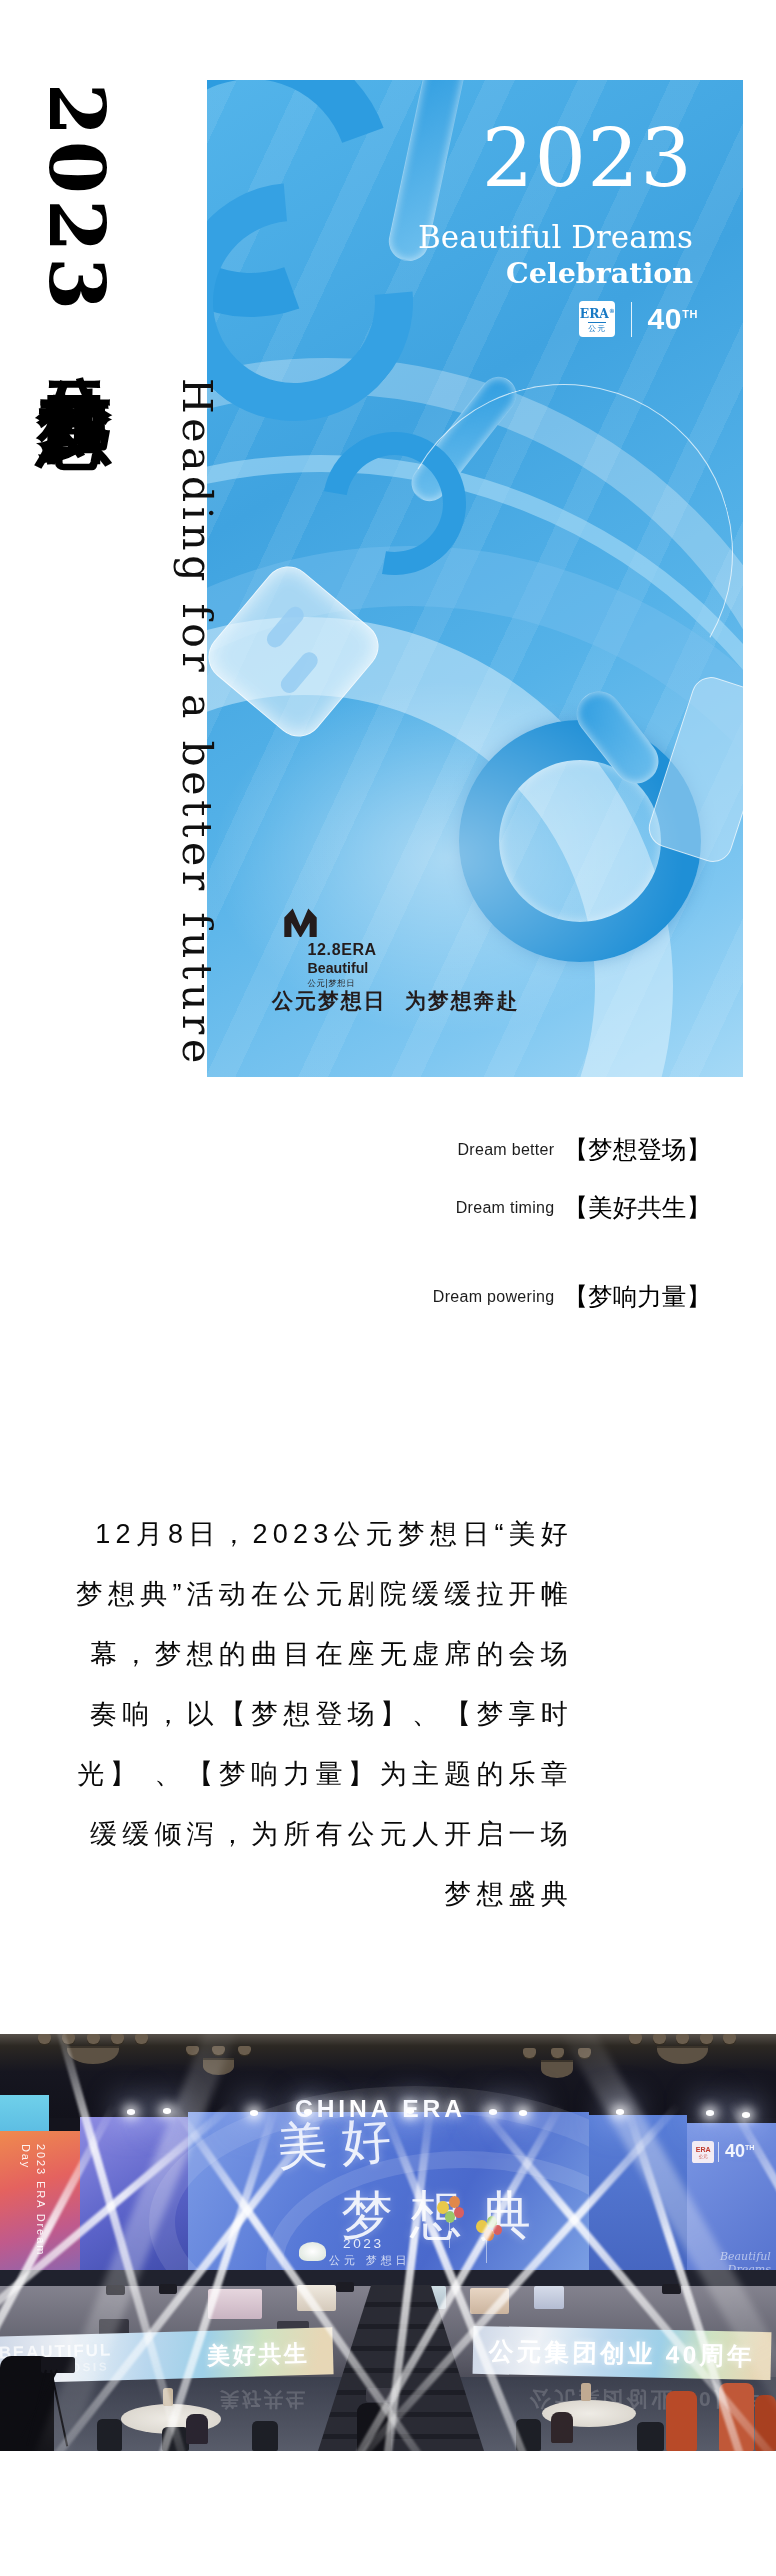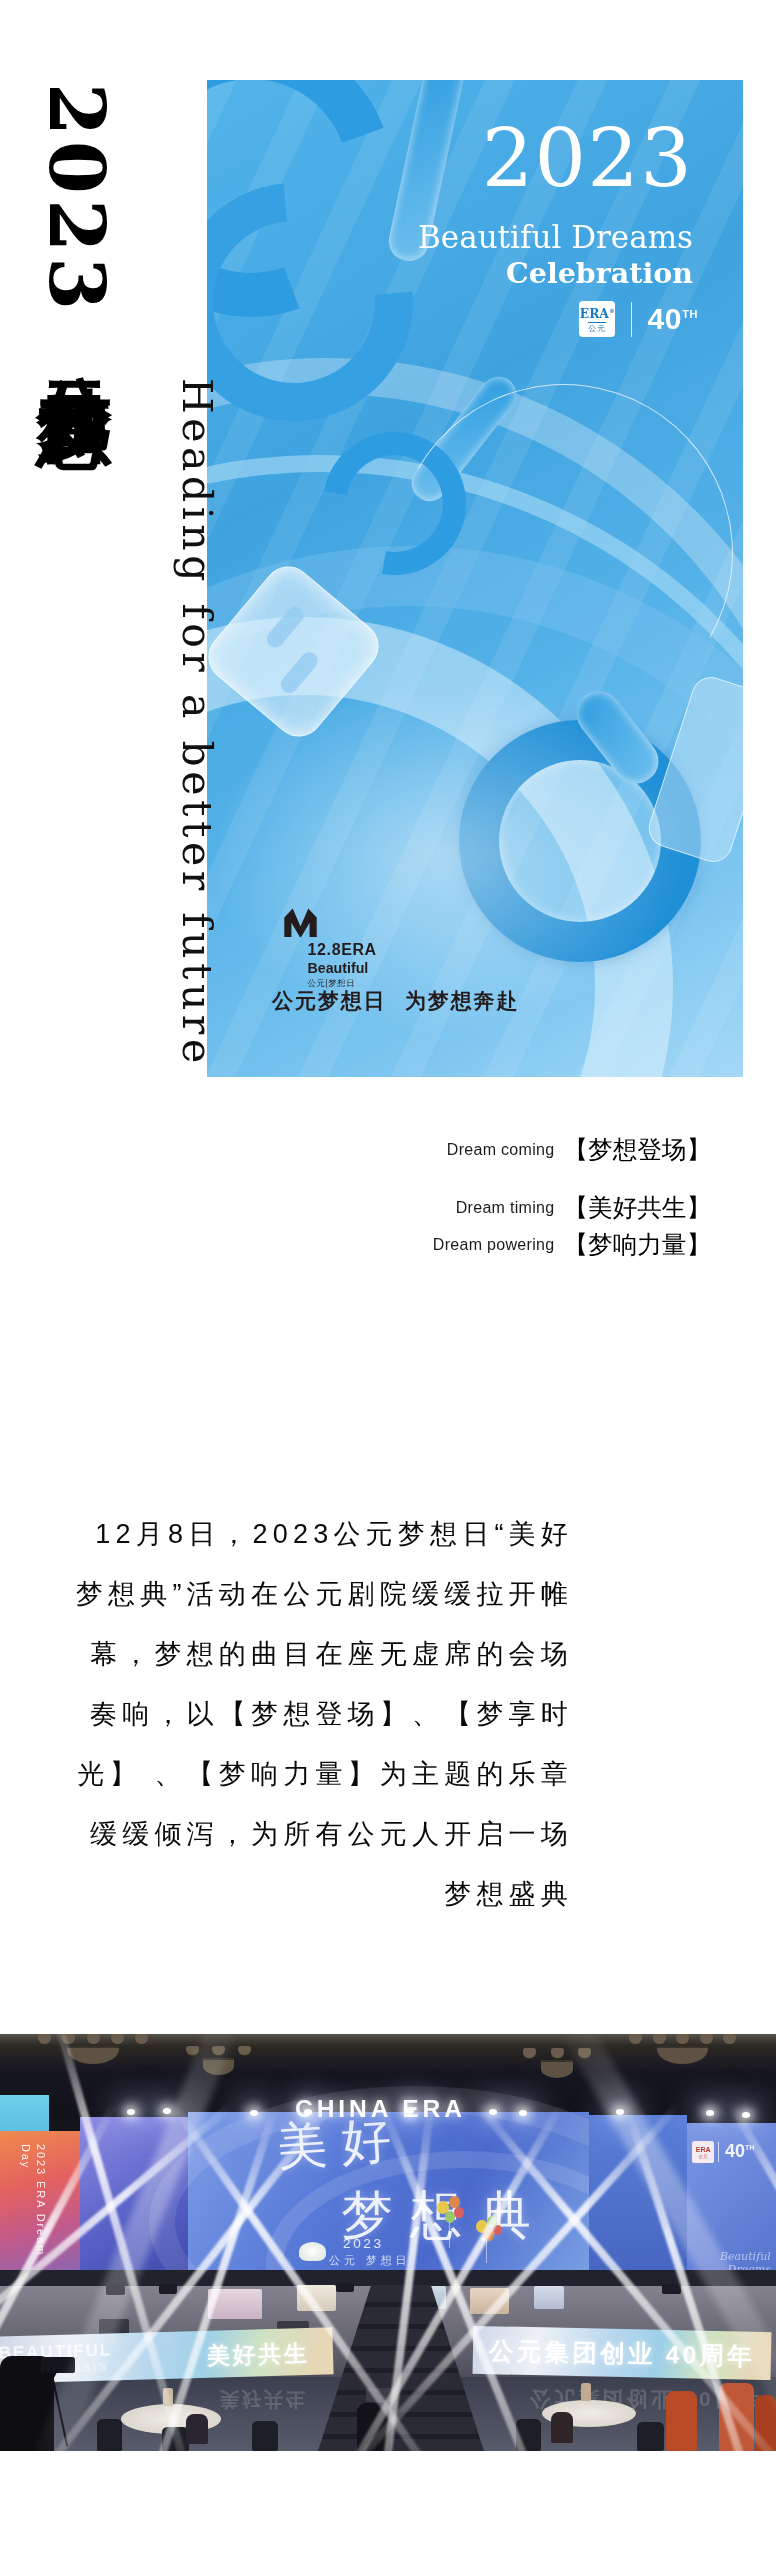--- a/index.html
+++ b/index.html
@@ -146,28 +146,28 @@
       <div class="m-l1">12.8ERA</div>
       <div class="m-l2">Beautiful</div>
       <div class="m-l3">公元|梦想日</div>
     </div>
     <div class="p-slogan">公元梦想日  为梦想奔赴</div>
   </div>
 
   <div class="v-head">Heading for a better future</div>
 
   <div class="feat" style="top:1133px;">
-    <span class="en">Dream coming</span>
+    <span class="en">Dream better</span>
     <span class="cn serif">【梦想登场】</span>
   </div>
   <div class="feat" style="top:1191px;">
     <span class="en">Dream timing</span>
     <span class="cn serif">【美好共生】</span>
   </div>
-  <div class="feat" style="top:1228px;">
+  <div class="feat" style="top:1280px;">
     <span class="en">Dream powering</span>
     <span class="cn serif">【梦响力量】</span>
   </div>
 
   <div class="para">12月8日，2023公元梦想日“美好梦想典”活动在公元剧院缓缓拉开帷幕，梦想的曲目在座无虚席的会场奏响，以【梦想登场】、【梦享时光】 、【梦响力量】为主题的乐章缓缓倾泻，为所有公元人开启一场梦想盛典</div>
 
   <div class="photo">
     <div class="ceiling"></div>
 
     <div class="chand" style="left:38px;top:0;width:110px;height:52px;">

